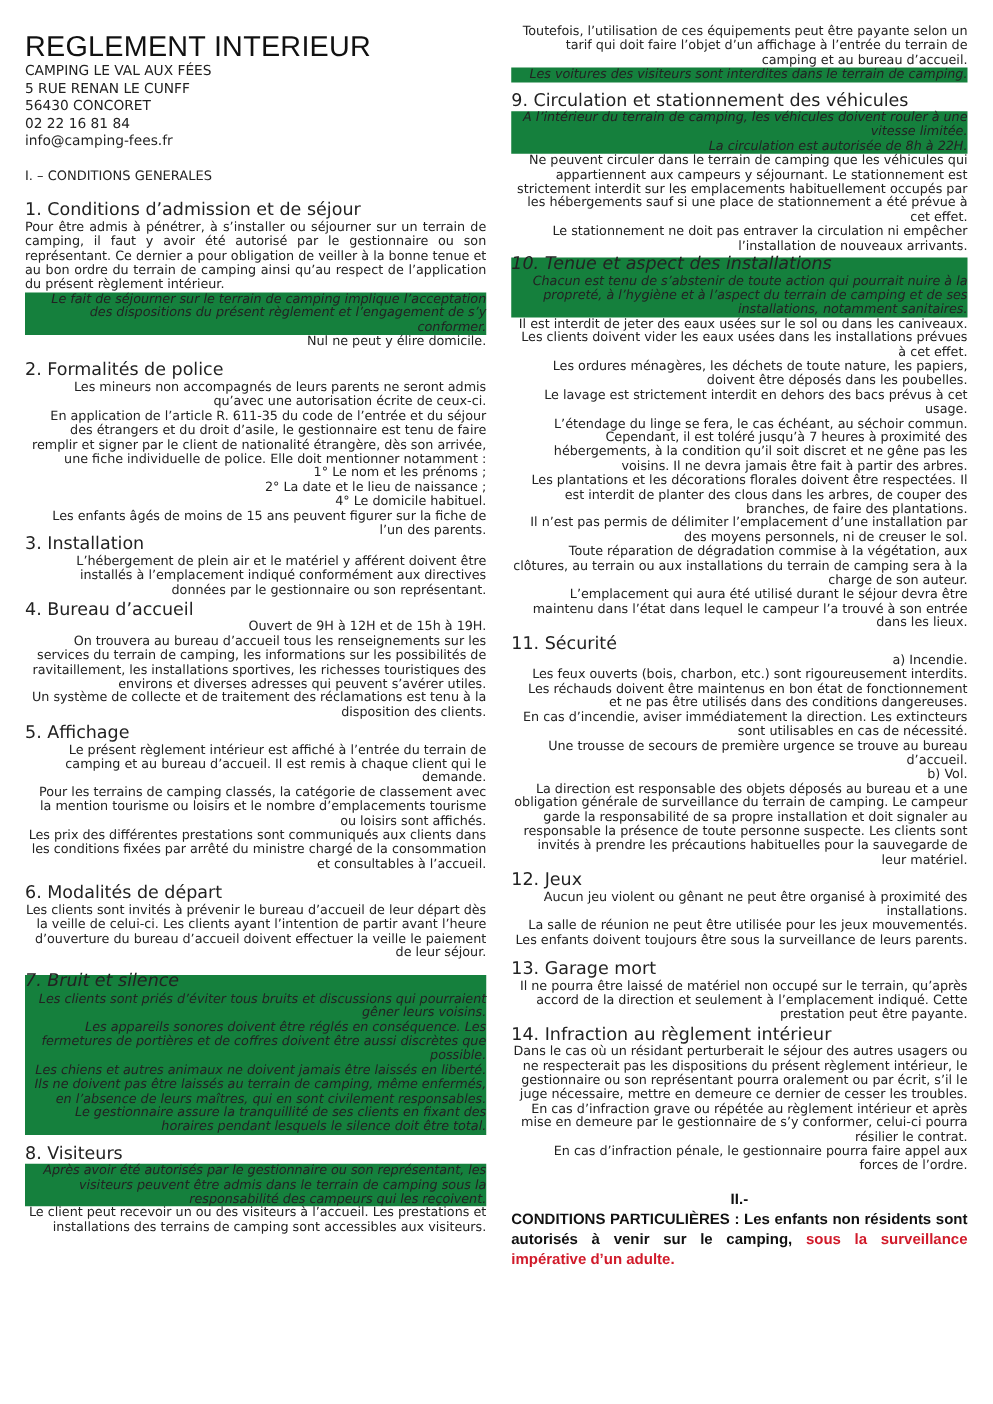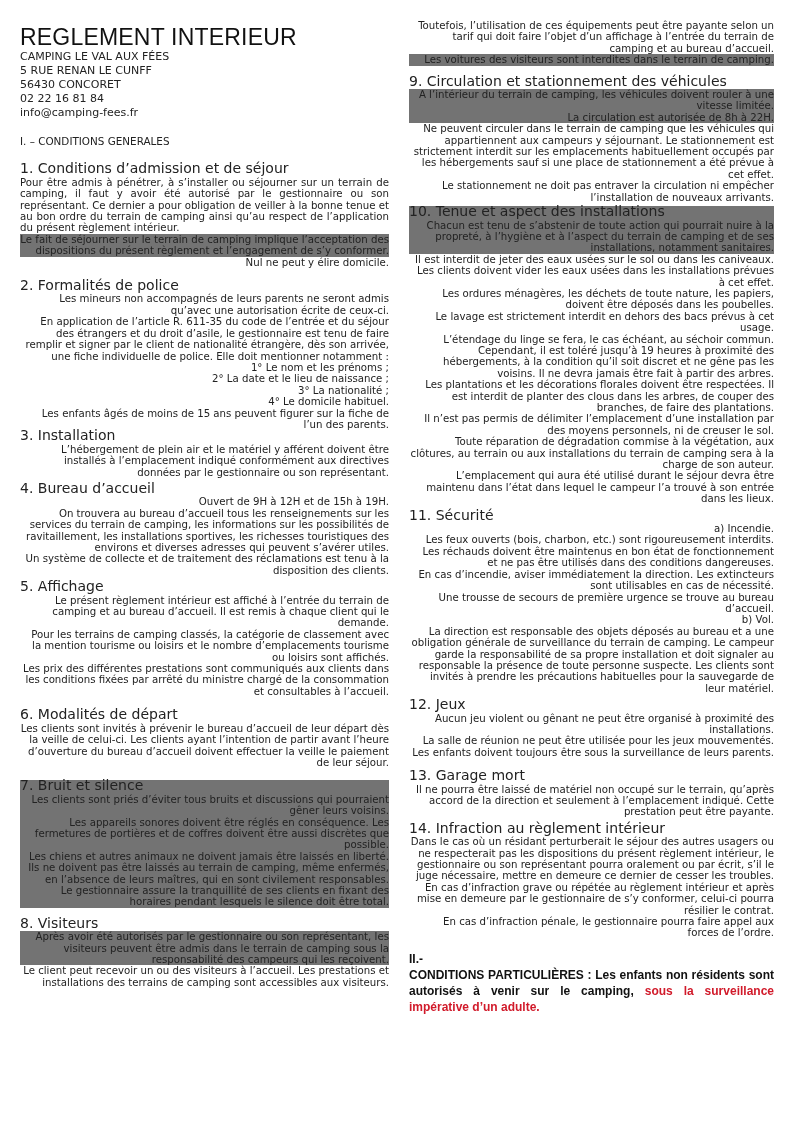--- a/index.html
+++ b/index.html
@@ -7,21 +7,21 @@
          font-family: "DejaVu Sans", sans-serif; color: #222; }
   .col { position: absolute; top: 0; font-size: 10.2px; line-height: 11.4px; }
   .left { left: 20px; width: 369px; }
   .right { left: 409px; width: 365px; }
   .title { font-family: "Liberation Sans", sans-serif; font-size: 23px; line-height: 26px; color: #111; margin-top: 24px; letter-spacing: 0.2px; }
   .addr { font-size: 11px; line-height: 14px; color: #222; }
   .sec-head { font-size: 10.4px; margin-top: 10px; color: #222; }
   .h { margin-top: 5px; margin-bottom: 2px; font-size: 14px; color: #222; }
   .p { margin: 0; text-align: right; }
   .just { text-align: justify; }
-  .hl { background: #737373; }
+  .hl { background: #15803d; font-style: italic; }
   .bold { font-family: "Liberation Sans", sans-serif; font-weight: bold; font-size: 12px; line-height: 16px; color: #111; text-align: justify; }
   .red { color: #d11a2a; }
 </style>
 </head>
 <body>
 
 <div class="col left">
   <div class="title">REGLEMENT INTERIEUR</div>
   <div class="addr">
     <div>CAMPING LE VAL AUX FÉES</div>
@@ -35,21 +35,20 @@
   <div class="h" style="margin-top:16px">1. Conditions d’admission et de séjour</div>
   <p class="p just">Pour être admis à pénétrer, à s’installer ou séjourner sur un terrain de camping, il faut y avoir été autorisé par le gestionnaire ou son représentant. Ce dernier a pour obligation de veiller à la bonne tenue et au bon ordre du terrain de camping ainsi qu’au respect de l’application du présent règlement intérieur.</p>
   <p class="p hl">Le fait de séjourner sur le terrain de camping implique l’acceptation des dispositions du présent règlement et l’engagement de s’y conformer.</p>
   <p class="p">Nul ne peut y élire domicile.</p>
 
   <div class="h" style="margin-top:12px">2. Formalités de police</div>
   <p class="p">Les mineurs non accompagnés de leurs parents ne seront admis qu’avec une autorisation écrite de ceux-ci.</p>
   <p class="p">En application de l’article R. 611-35 du code de l’entrée et du séjour des étrangers et du droit d’asile, le gestionnaire est tenu de faire remplir et signer par le client de nationalité étrangère, dès son arrivée, une fiche individuelle de police. Elle doit mentionner notamment :</p>
   <p class="p">1° Le nom et les prénoms ;</p>
   <p class="p">2° La date et le lieu de naissance ;</p>
-  <p class="p">3° La nationalité ;</p>
   <p class="p">4° Le domicile habituel.</p>
   <p class="p">Les enfants âgés de moins de 15 ans peuvent figurer sur la fiche de l’un des parents.</p>
 
   <div class="h" style="margin-top:0">3. Installation</div>
   <p class="p">L’hébergement de plein air et le matériel y afférent doivent être installés à l’emplacement indiqué conformément aux directives données par le gestionnaire ou son représentant.</p>
 
   <div class="h">4. Bureau d’accueil</div>
   <p class="p">Ouvert de 9H à 12H et de 15h à 19H.</p>
   <p class="p">On trouvera au bureau d’accueil tous les renseignements sur les services du terrain de camping, les informations sur les possibilités de ravitaillement, les installations sportives, les richesses touristiques des environs et diverses adresses qui peuvent s’avérer utiles.</p>
   <p class="p">Un système de collecte et de traitement des réclamations est tenu à la disposition des clients.</p>
@@ -88,21 +87,21 @@
   <p class="p">Le stationnement ne doit pas entraver la circulation ni empêcher l’installation de nouveaux arrivants.</p>
 
   <div class="hl" style="margin-top:3px">
     <div class="h" style="margin-top:0">10. Tenue et aspect des installations</div>
     <p class="p">Chacun est tenu de s’abstenir de toute action qui pourrait nuire à la propreté, à l’hygiène et à l’aspect du terrain de camping et de ses installations, notamment sanitaires.</p>
   </div>
   <p class="p">Il est interdit de jeter des eaux usées sur le sol ou dans les caniveaux.</p>
   <p class="p">Les clients doivent vider les eaux usées dans les installations prévues à cet effet.</p>
   <p class="p">Les ordures ménagères, les déchets de toute nature, les papiers, doivent être déposés dans les poubelles.</p>
   <p class="p">Le lavage est strictement interdit en dehors des bacs prévus à cet usage.</p>
-  <p class="p">L’étendage du linge se fera, le cas échéant, au séchoir commun. Cependant, il est toléré jusqu’à 19 heures à proximité des hébergements, à la condition qu’il soit discret et ne gêne pas les voisins. Il ne devra jamais être fait à partir des arbres.</p>
+  <p class="p">L’étendage du linge se fera, le cas échéant, au séchoir commun. Cependant, il est toléré jusqu’à 7 heures à proximité des hébergements, à la condition qu’il soit discret et ne gêne pas les voisins. Il ne devra jamais être fait à partir des arbres.</p>
   <p class="p">Les plantations et les décorations florales doivent être respectées. Il est interdit de planter des clous dans les arbres, de couper des branches, de faire des plantations.</p>
   <p class="p">Il n’est pas permis de délimiter l’emplacement d’une installation par des moyens personnels, ni de creuser le sol.</p>
   <p class="p">Toute réparation de dégradation commise à la végétation, aux clôtures, au terrain ou aux installations du terrain de camping sera à la charge de son auteur.</p>
   <p class="p">L’emplacement qui aura été utilisé durant le séjour devra être maintenu dans l’état dans lequel le campeur l’a trouvé à son entrée dans les lieux.</p>
 
   <div class="h">11. Sécurité</div>
   <p class="p">a) Incendie.</p>
   <p class="p">Les feux ouverts (bois, charbon, etc.) sont rigoureusement interdits. Les réchauds doivent être maintenus en bon état de fonctionnement et ne pas être utilisés dans des conditions dangereuses.</p>
   <p class="p">En cas d’incendie, aviser immédiatement la direction. Les extincteurs sont utilisables en cas de nécessité.</p>
   <p class="p">Une trousse de secours de première urgence se trouve au bureau d’accueil.</p>
@@ -116,19 +115,19 @@
 
   <div class="h" style="margin-top:12px">13. Garage mort</div>
   <p class="p">Il ne pourra être laissé de matériel non occupé sur le terrain, qu’après accord de la direction et seulement à l’emplacement indiqué. Cette prestation peut être payante.</p>
 
   <div class="h">14. Infraction au règlement intérieur</div>
   <p class="p">Dans le cas où un résidant perturberait le séjour des autres usagers ou ne respecterait pas les dispositions du présent règlement intérieur, le gestionnaire ou son représentant pourra oralement ou par écrit, s’il le juge nécessaire, mettre en demeure ce dernier de cesser les troubles.</p>
   <p class="p">En cas d’infraction grave ou répétée au règlement intérieur et après mise en demeure par le gestionnaire de s’y conformer, celui-ci pourra résilier le contrat.</p>
   <p class="p">En cas d’infraction pénale, le gestionnaire pourra faire appel aux forces de l’ordre.</p>
 
   <div class="bold" style="margin-top:12px">
-    <div style="display:flex;justify-content:flex-start">
+    <div style="display:flex;justify-content:center">
       <span>II.</span>
       <span>-</span>
     </div>
     <span>CONDITIONS PARTICULIÈRES : Les enfants non résidents  sont autorisés à venir sur le camping, </span><span class="red">sous la surveillance impérative d’un adulte.</span>
   </div>
 </div>
 
 </body></html>

